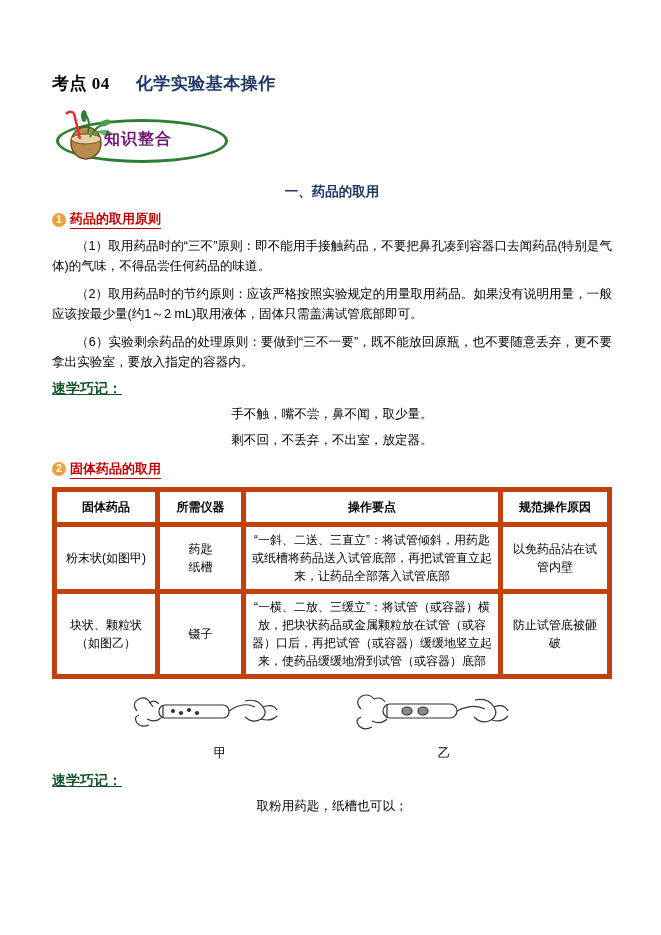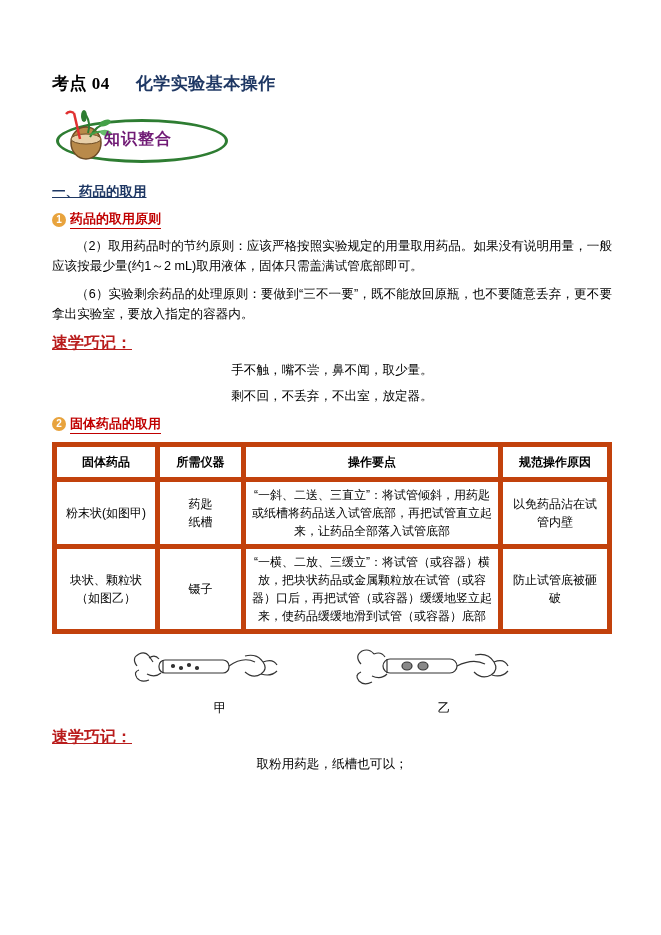--- a/index.html
+++ b/index.html
@@ -80,21 +80,21 @@
     width: 52px;
     height: 58px;
   }
 
   
   .h1 {
     margin-top: 14px;
     font-size: 13.5px;
     font-weight: bold;
     color: #1f3864;
-    text-decoration: underline;
+    text-align: center;
   }
   
   .h2 {
     margin-top: 9px;
     font-size: 13px;
     font-weight: bold;
     color: #c00000;
     display: flex;
     align-items: center;
   }
@@ -120,23 +120,23 @@
     margin: 7px 0 0 0;
     font-size: 12.6px;
     line-height: 1.62;
     text-align: justify;
     text-indent: 0;
   }
   p.para .ind { display: inline-block; width: 24px; }
 
   .tip-label {
     margin-top: 8px;
-    font-size: 16px;
-    font-weight: bold;
-    color: #b91c1c;
+    font-size: 14px;
+    font-weight: bold;
+    color: #14532d;
     text-decoration: underline;
   }
   .centered-line {
     margin-top: 6px;
     font-size: 12.6px;
     text-align: center;
     line-height: 1.6;
   }
 
   
@@ -208,20 +208,21 @@
       <div class="banner-text">知识整合</div>
     </div>
 
     <div class="h1">一、药品的取用</div>
 
     <div class="h2">
       <span class="num-badge">1</span>
       <span class="h2txt">药品的取用原则</span>
     </div>
 
+    <p class="para"><span class="ind"></span><span>（1）取用药品时的“三不”原则：即不能用手接触药品，不要把鼻孔凑到容器口去闻药品(特别是气体)的气味，不得品尝任何药品的味道。</span></p>
     <p class="para"><span class="ind"></span><span>（2）取用药品时的节约原则：应该严格按照实验规定的用量取用药品。如果没有说明用量，一般应该按最少量(约1～2 mL)取用液体，固体只需盖满试管底部即可。</span></p>
     <p class="para"><span class="ind"></span><span>（6）实验剩余药品的处理原则：要做到“三不一要”，既不能放回原瓶，也不要随意丢弃，更不要拿出实验室，要放入指定的容器内。</span></p>
 
     <div class="tip-label">速学巧记：</div>
     <div class="centered-line">手不触，嘴不尝，鼻不闻，取少量。</div>
     <div class="centered-line">剩不回，不丢弃，不出室，放定器。</div>
 
     <div class="h2">
       <span class="num-badge">2</span>
       <span class="h2txt">固体药品的取用</span>

